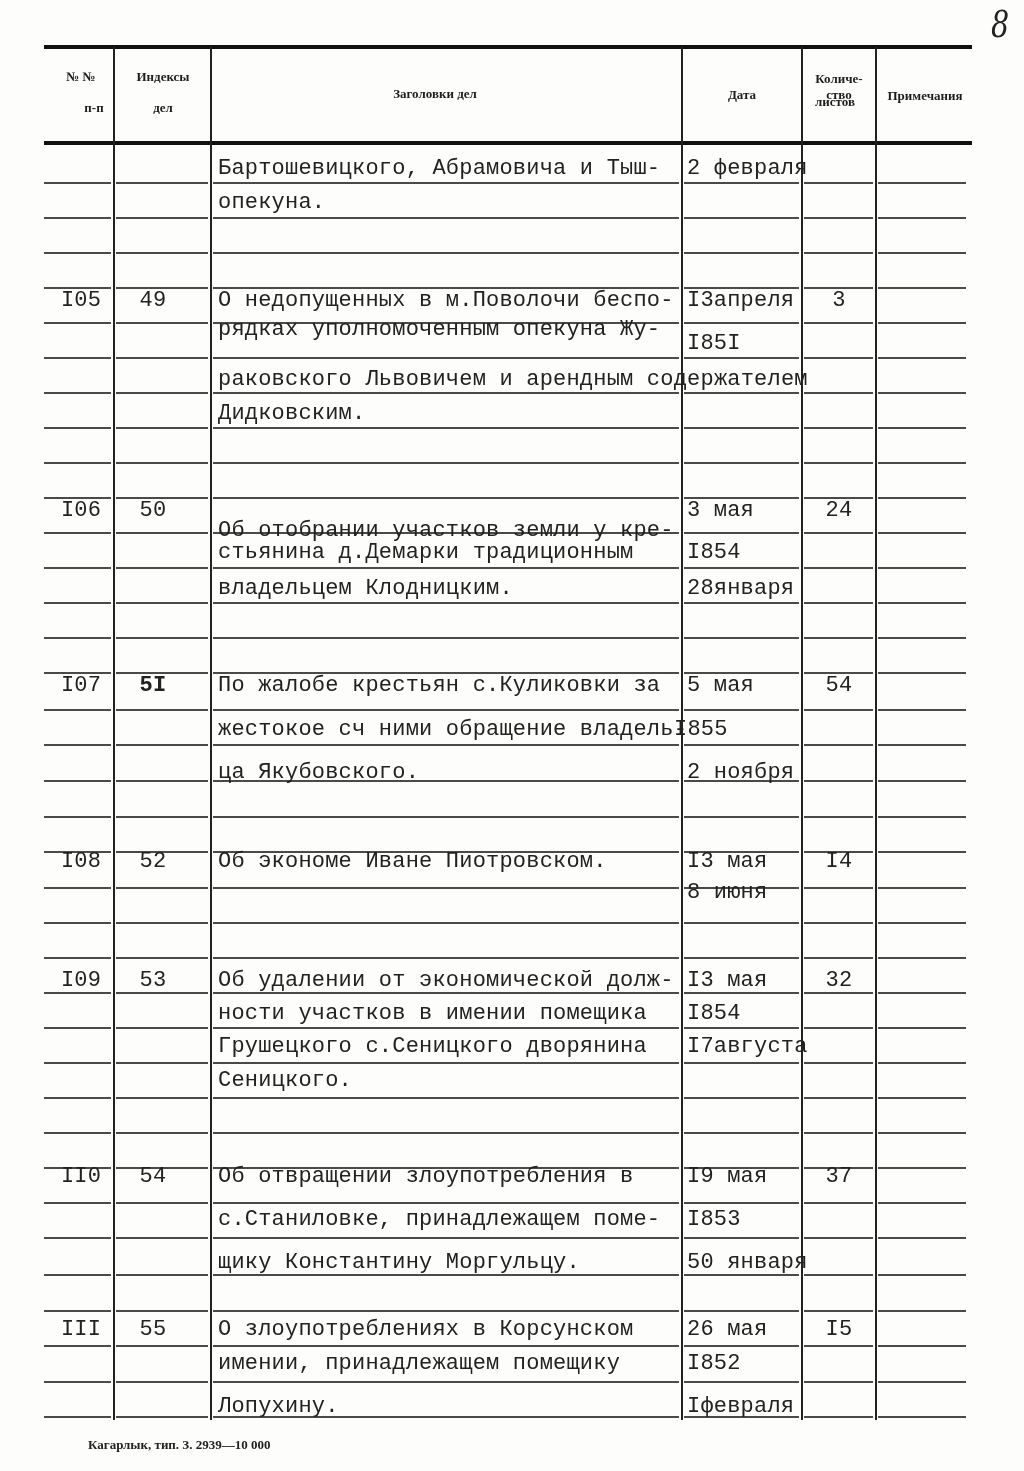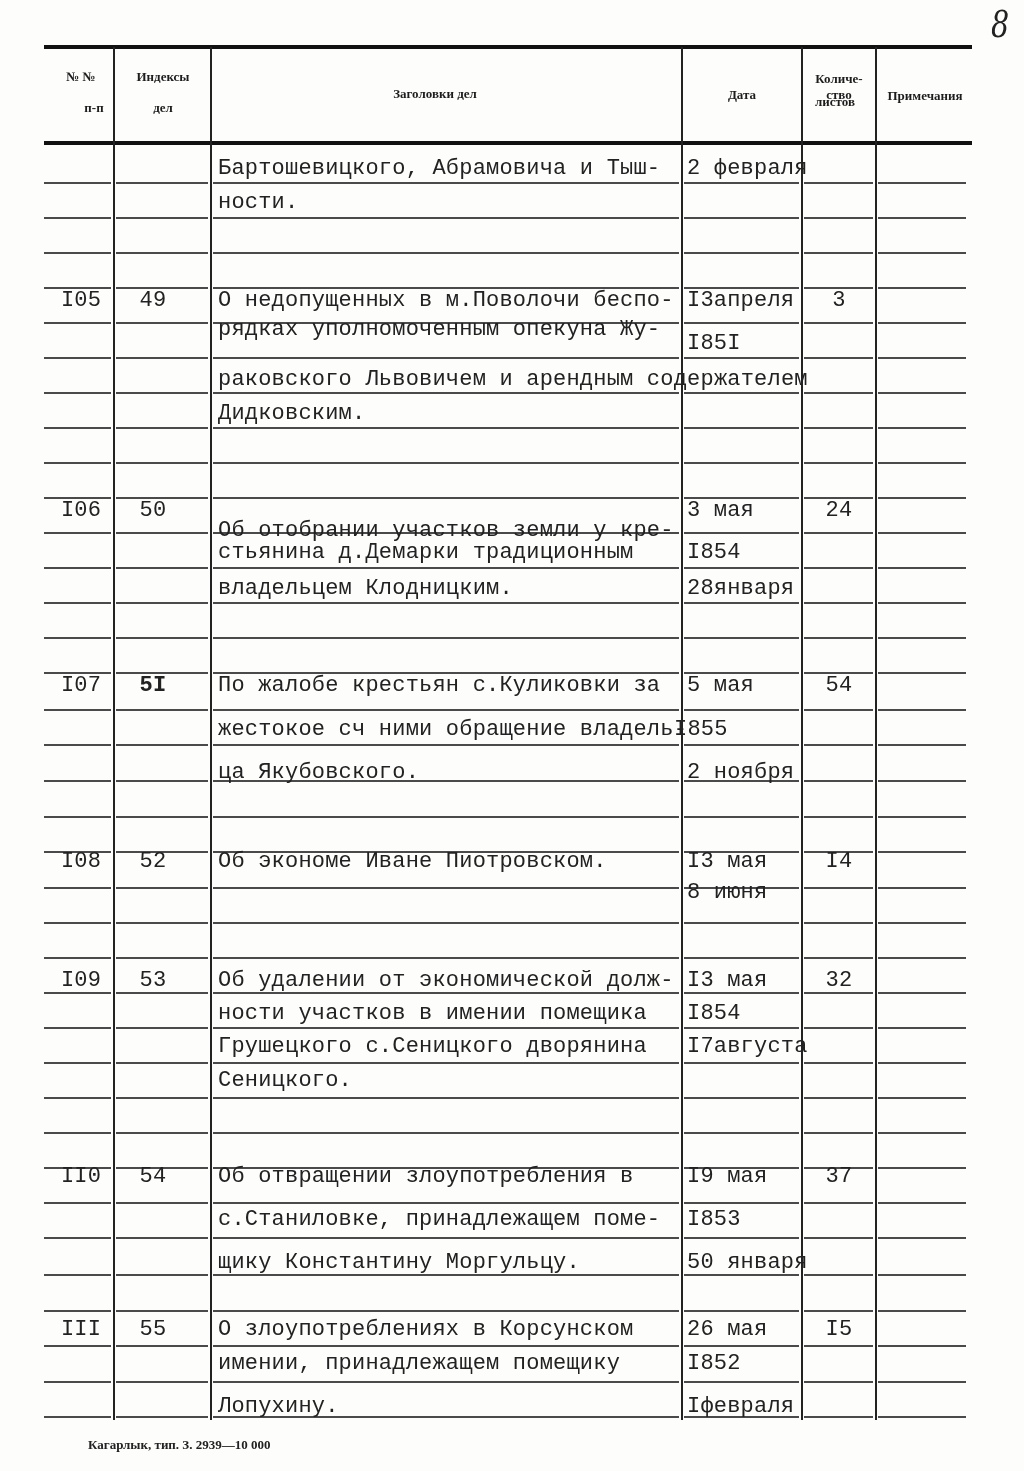--- a/index.html
+++ b/index.html
@@ -266,21 +266,21 @@
       <div class="rule" style="left: 213px; top: 1416px; width: 466px;"></div>
       <div class="rule" style="left: 684px; top: 1416px; width: 115px;"></div>
       <div class="rule" style="left: 804px; top: 1416px; width: 69px;"></div>
       <div class="rule" style="left: 878px; top: 1416px; width: 88px;"></div>
     </div>
 
   <div id="entries">
 
     <div>
       <div class="cell" style="left:218px; top:156px;">Бартошевицкого, Абрамовича и Тыш-</div>
-      <div class="cell" style="left:218px; top:190px;">ности.</div>
+      <div class="cell" style="left:218px; top:190px;">опекуна.</div>
       <div class="cell" style="left:687px; top:156px;">2 февраля</div>
     </div>
 
     <div>
       <div class="cell num" style="left:52px; top:288px; width:58px;">I05</div>
       <div class="cell num" style="left:118px; top:288px; width:70px;">49</div>
       <div class="cell" style="left:218px; top:288px;">О недопущенных в м.Поволочи беспо-</div>
       <div class="cell" style="left:218px; top:317px;">рядках уполномоченным опекуна Жу-</div>
       <div class="cell" style="left:218px; top:367px;">раковского Львовичем и арендным содержателем</div>
       <div class="cell" style="left:218px; top:401px;">Дидковским.</div>

